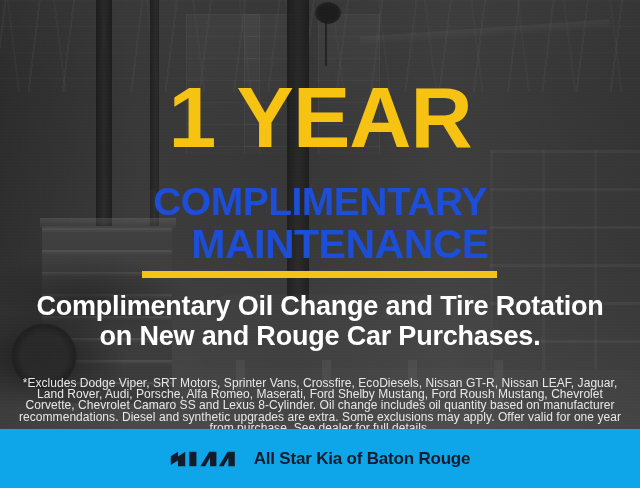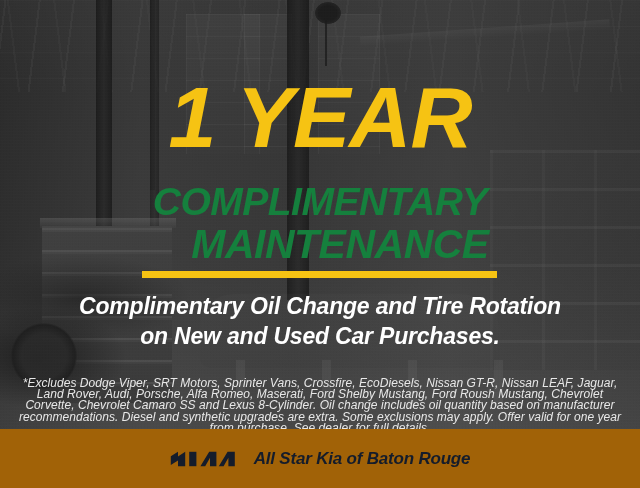--- a/index.html
+++ b/index.html
@@ -13,21 +13,20 @@
     font-family: "Liberation Sans", sans-serif;
     overflow: hidden;
   }
 
   .ad {
     position: relative;
     width: 640px;
     height: 488px;
     overflow: hidden;
     background: #ffffff;
-    font-style: italic;
   }
 
   
   .hero {
     position: absolute;
     left: 0;
     top: 0;
     width: 640px;
     height: 429px;
     overflow: hidden;
@@ -209,21 +208,21 @@
     font-weight: bold;
     letter-spacing: -1px;
     color: #f6c313;
   }
 
   .headline-sub1,
   .headline-sub2 {
     position: absolute;
     left: 0; right: 0;
     font-weight: bold;
-    color: #15803d;
+    color: #1d4ed8;
     letter-spacing: -0.5px;
   }
   .headline-sub1 {
     top: 182px;
     font-size: 39px;
     line-height: 39px;
   }
   .headline-sub2 {
     top: 224px;
     font-size: 41px;
@@ -237,21 +236,21 @@
     top: 271px;
     width: 355px;
     height: 7px;
     background: #f6c313;
   }
 
   .offer {
     position: absolute;
     left: 0; right: 0;
     top: 291px;
-    font-size: 23px;
+    font-size: 27px;
     line-height: 30px;
     font-weight: bold;
     color: #ffffff;
     letter-spacing: -0.2px;
   }
 
   .disclaimer {
     position: absolute;
     left: 16px; right: 16px;
     top: 378px;
@@ -261,21 +260,21 @@
     letter-spacing: 0.05px;
   }
 
   
   .footer {
     position: absolute;
     left: 0;
     top: 429px;
     width: 640px;
     height: 59px;
-    background: #a16207;
+    background: #0ea5e9;
     display: flex;
     align-items: center;
     justify-content: center;
     gap: 16px;
   }
   .kia-logo {
     display: block;
     width: 68px;
     height: 20px;
   }
@@ -321,21 +320,21 @@
     <div class="headline-year">1 YEAR</div>
 
     <div class="headline-sub1">COMPLIMENTARY</div>
 
     <div class="headline-sub2">MAINTENANCE</div>
 
     <div class="divider"></div>
 
     <div class="offer">
       <div>Complimentary Oil Change and Tire Rotation</div>
-      <div>on New and Used Car Purchases.</div>
+      <div>on New and Rouge Car Purchases.</div>
     </div>
 
     <div class="disclaimer">*Excludes Dodge Viper, SRT Motors, Sprinter Vans, Crossfire, EcoDiesels, Nissan GT-R, Nissan LEAF, Jaguar, Land Rover, Audi, Porsche, Alfa Romeo, Maserati, Ford Shelby Mustang, Ford Roush Mustang, Chevrolet Corvette, Chevrolet Camaro SS and Lexus 8-Cylinder. Oil change includes oil quantity based on manufacturer recommendations. Diesel and synthetic upgrades are extra. Some exclusions may apply. Offer valid for one year from purchase. See dealer for full details.</div>
   </div>
 
   <div class="footer">
     <span>
       <svg class="kia-logo" viewBox="0 0 340 100" xmlns="http://www.w3.org/2000/svg" aria-hidden="true">
         <g fill="#141c2b">
 

